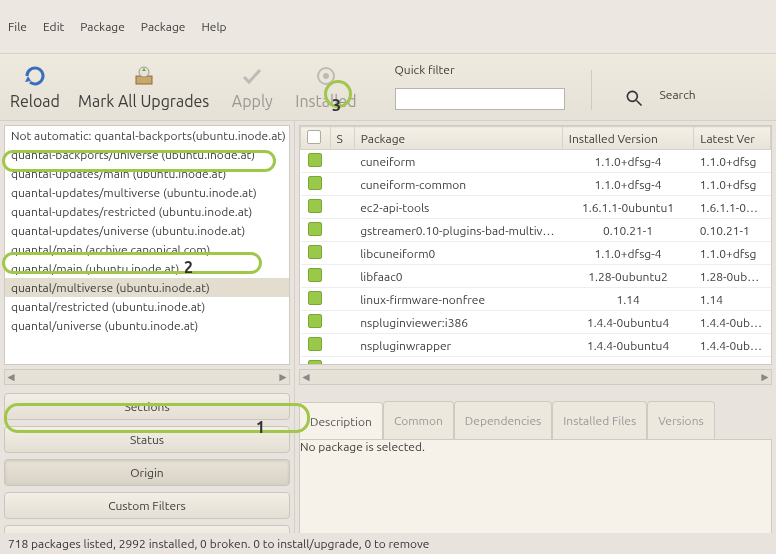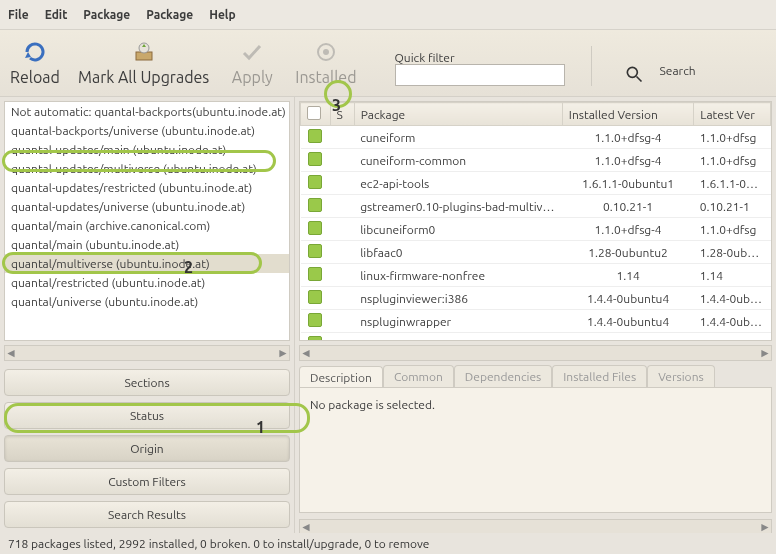--- a/index.html
+++ b/index.html
@@ -1,24 +1,24 @@
 <!DOCTYPE html>
 <html><head>
 <meta charset="utf-8">
 <style>
 * { box-sizing: border-box; margin: 0; padding: 0; font-family: "Ubuntu", "Segoe UI", sans-serif; font-size: 12px; }
 body { background: #e8e4dd; width: 776px; height: 554px; overflow: hidden; position: relative; color: #3c3c3c; }
-.menubar { display: flex; gap: 16px; padding: 8px 8px; background: #ece8e1; border-bottom: 1px solid #d6d2ca; font-weight: bold; }
+.menubar { display: flex; gap: 16px; padding: 20px 8px; background: #ece8e1; border-bottom: 1px solid #d6d2ca; }
 .menubar span { cursor: default; }
 .toolbar { display: flex; align-items: flex-end; padding: 6px 10px 10px 10px; gap: 18px; border-bottom: 1px solid #d4d0c8; background: linear-gradient(#efeade,#e6e1d7); }
 .tbtn { display: flex; flex-direction: column; align-items: center; gap: 2px; min-width: 50px; }
 .tbtn .icon { width: 28px; height: 28px; display:flex; align-items:center; justify-content:center; }
 .tlabel { font-size: 16px; }
 .disabled { opacity: 0.45; }
-.filterblock { display:flex; flex-direction:column; gap:0; margin-left: 20px; }
+.filterblock { display:flex; flex-direction:column; gap:12px; margin-left: 20px; }
 .filterblock label { font-size:12px; }
 .filterblock input { width: 170px; height: 22px; border:1px solid #b8b4ac; background:#fff; padding:2px 4px; }
 .searchgrp { display:flex; align-items:flex-start; gap:16px; margin-left: 14px; margin-top: 12px; }
 .divider { width:1px; height:40px; background:#cfcbc2; margin-left:8px; margin-top:10px; }
 .main { display:flex; height: 438px; }
 .left { width: 295px; display:flex; flex-direction:column; border-right:1px solid #d4d0c8; }
 .origin-list { flex: 0 0 240px; background:#fff; border:1px solid #cfcbc2; margin:4px; overflow-y:auto; overflow-x:auto; }
 .origin-list div { padding:3px 6px; white-space:nowrap; cursor:default; }
 .origin-list div.selected { background:#e2ddce; }
 .hscroll { height:16px; background:#e6e1d7; border:1px solid #cfcbc2; margin:0 4px 4px 4px; display:flex; align-items:center; justify-content:space-between; font-size:9px; color:#888; }
@@ -30,23 +30,23 @@
 .pkgtable table { width:100%; border-collapse:collapse; }
 .pkgtable th { background:linear-gradient(#f4f0e7,#e8e3d8); border:1px solid #d6d2c8; padding:3px 6px; text-align:left; font-weight:normal; position:sticky; top:0; }
 .pkgtable td { padding:3px 6px; border-bottom:1px solid #eee; white-space:nowrap; overflow:hidden; text-overflow:ellipsis; }
 .pkgtable td.chk { width:22px; text-align:center; }
 .chkbox { display:inline-block; width:14px; height:14px; background:#9ac94a; border:1px solid #79a736; border-radius:2px; }
 .chkbox.header { background:#fff; border:1px solid #b0ab9f; }
 .pkgcol { width: 190px; max-width:190px; }
 .ivcol { width: 120px; max-width:120px;text-align:center; }
 .lvcol { width: 70px; max-width:70px; }
 .tabs { display:flex; gap:0; margin:4px 4px 0 4px; }
-.tab { padding:4px 10px; border:1px solid #cfcbc2; border-bottom:none; background:#ece8de; border-radius:4px 4px 0 0; color:#999; cursor:default; }
+.tab { padding:12px 10px; border:1px solid #cfcbc2; border-bottom:none; background:#ece8de; border-radius:4px 4px 0 0; color:#999; cursor:default;margin-top:12px; }
 .tab.active { background:#f6f2e9; color:#555; position:relative; top:1px; }
-.detail { margin:0 4px 4px 4px; border:1px solid #cfcbc2; background:#f6f2e9; flex:1; padding:10px; position:relative; }
+.detail { margin:0 4px 4px 4px; border:1px solid #cfcbc2; background:#f6f2e9; flex:1; position:relative; }
 .statusbar { position:absolute; bottom:0; left:0; right:0; padding:4px 8px; background:#e8e4dd; color:#333; }
 .anno { position:absolute; border:3px solid #a2c64a; border-radius:14px; pointer-events:none; }
 .anno-label { position:absolute; font-size:16px; font-weight:bold; color:#333; pointer-events:none; }
 </style>
 </head>
 <body>
 
 <div class="menubar">
   <span>File</span>
   <span>Edit</span>

